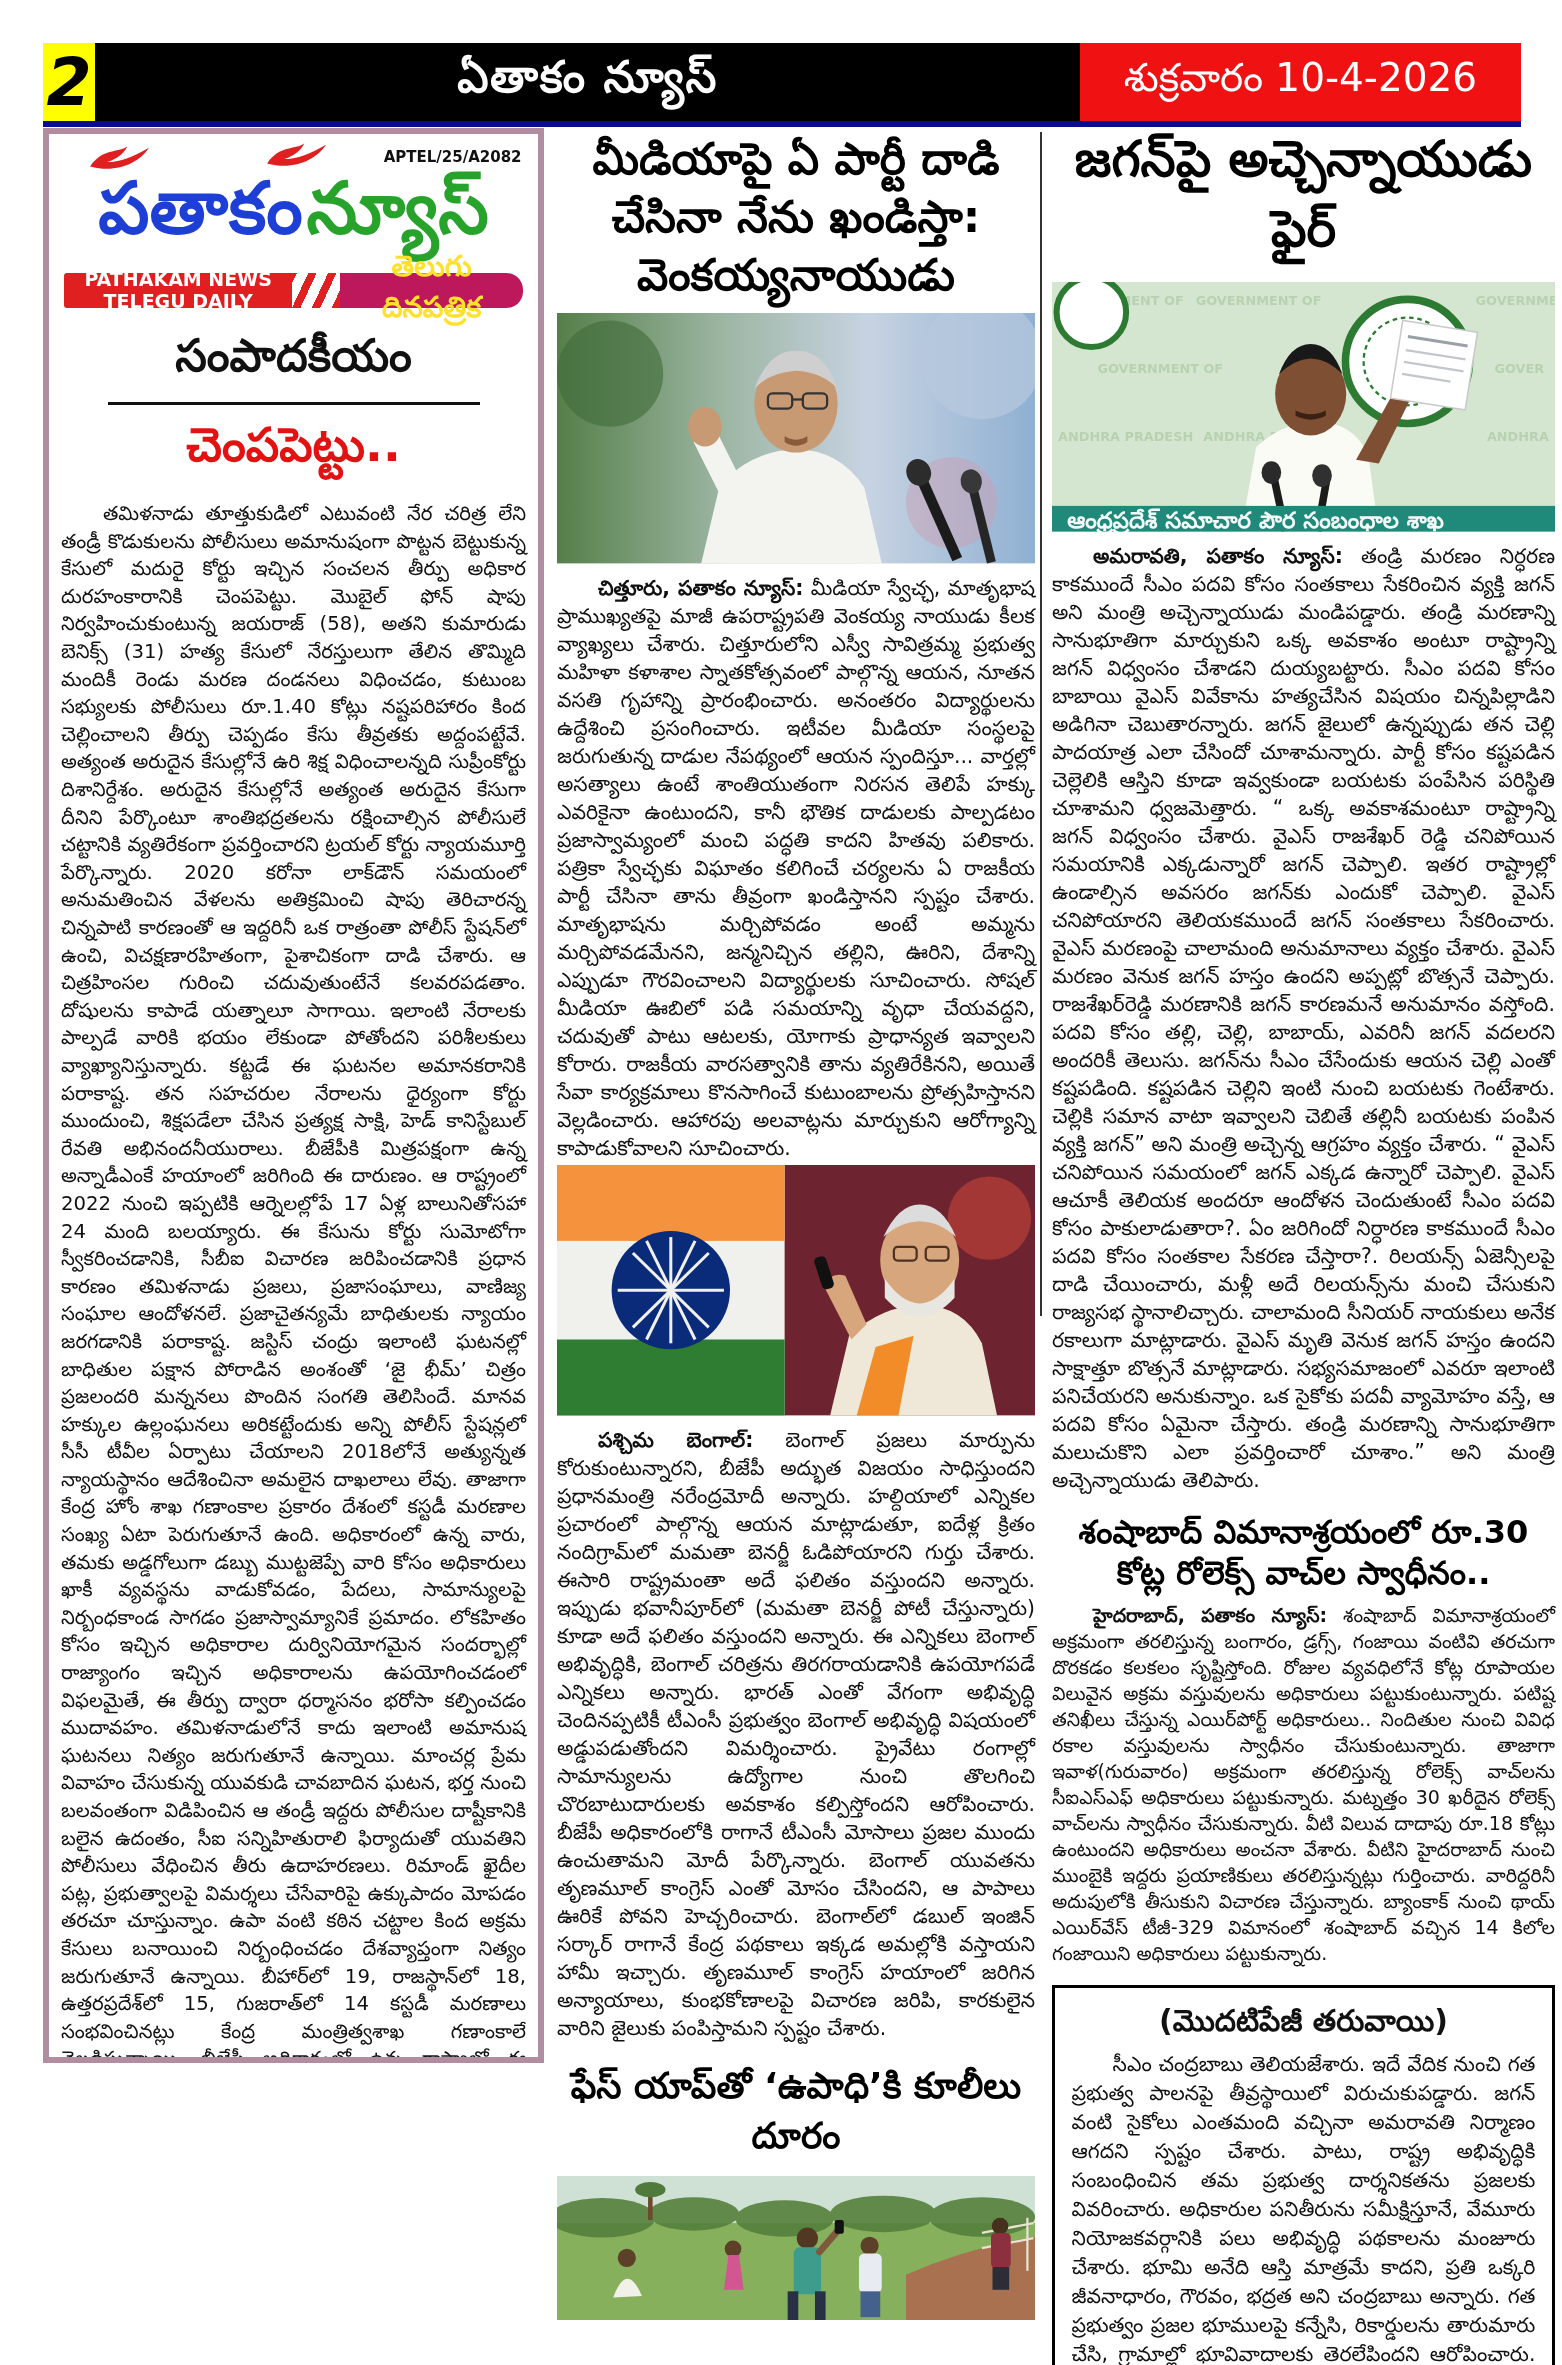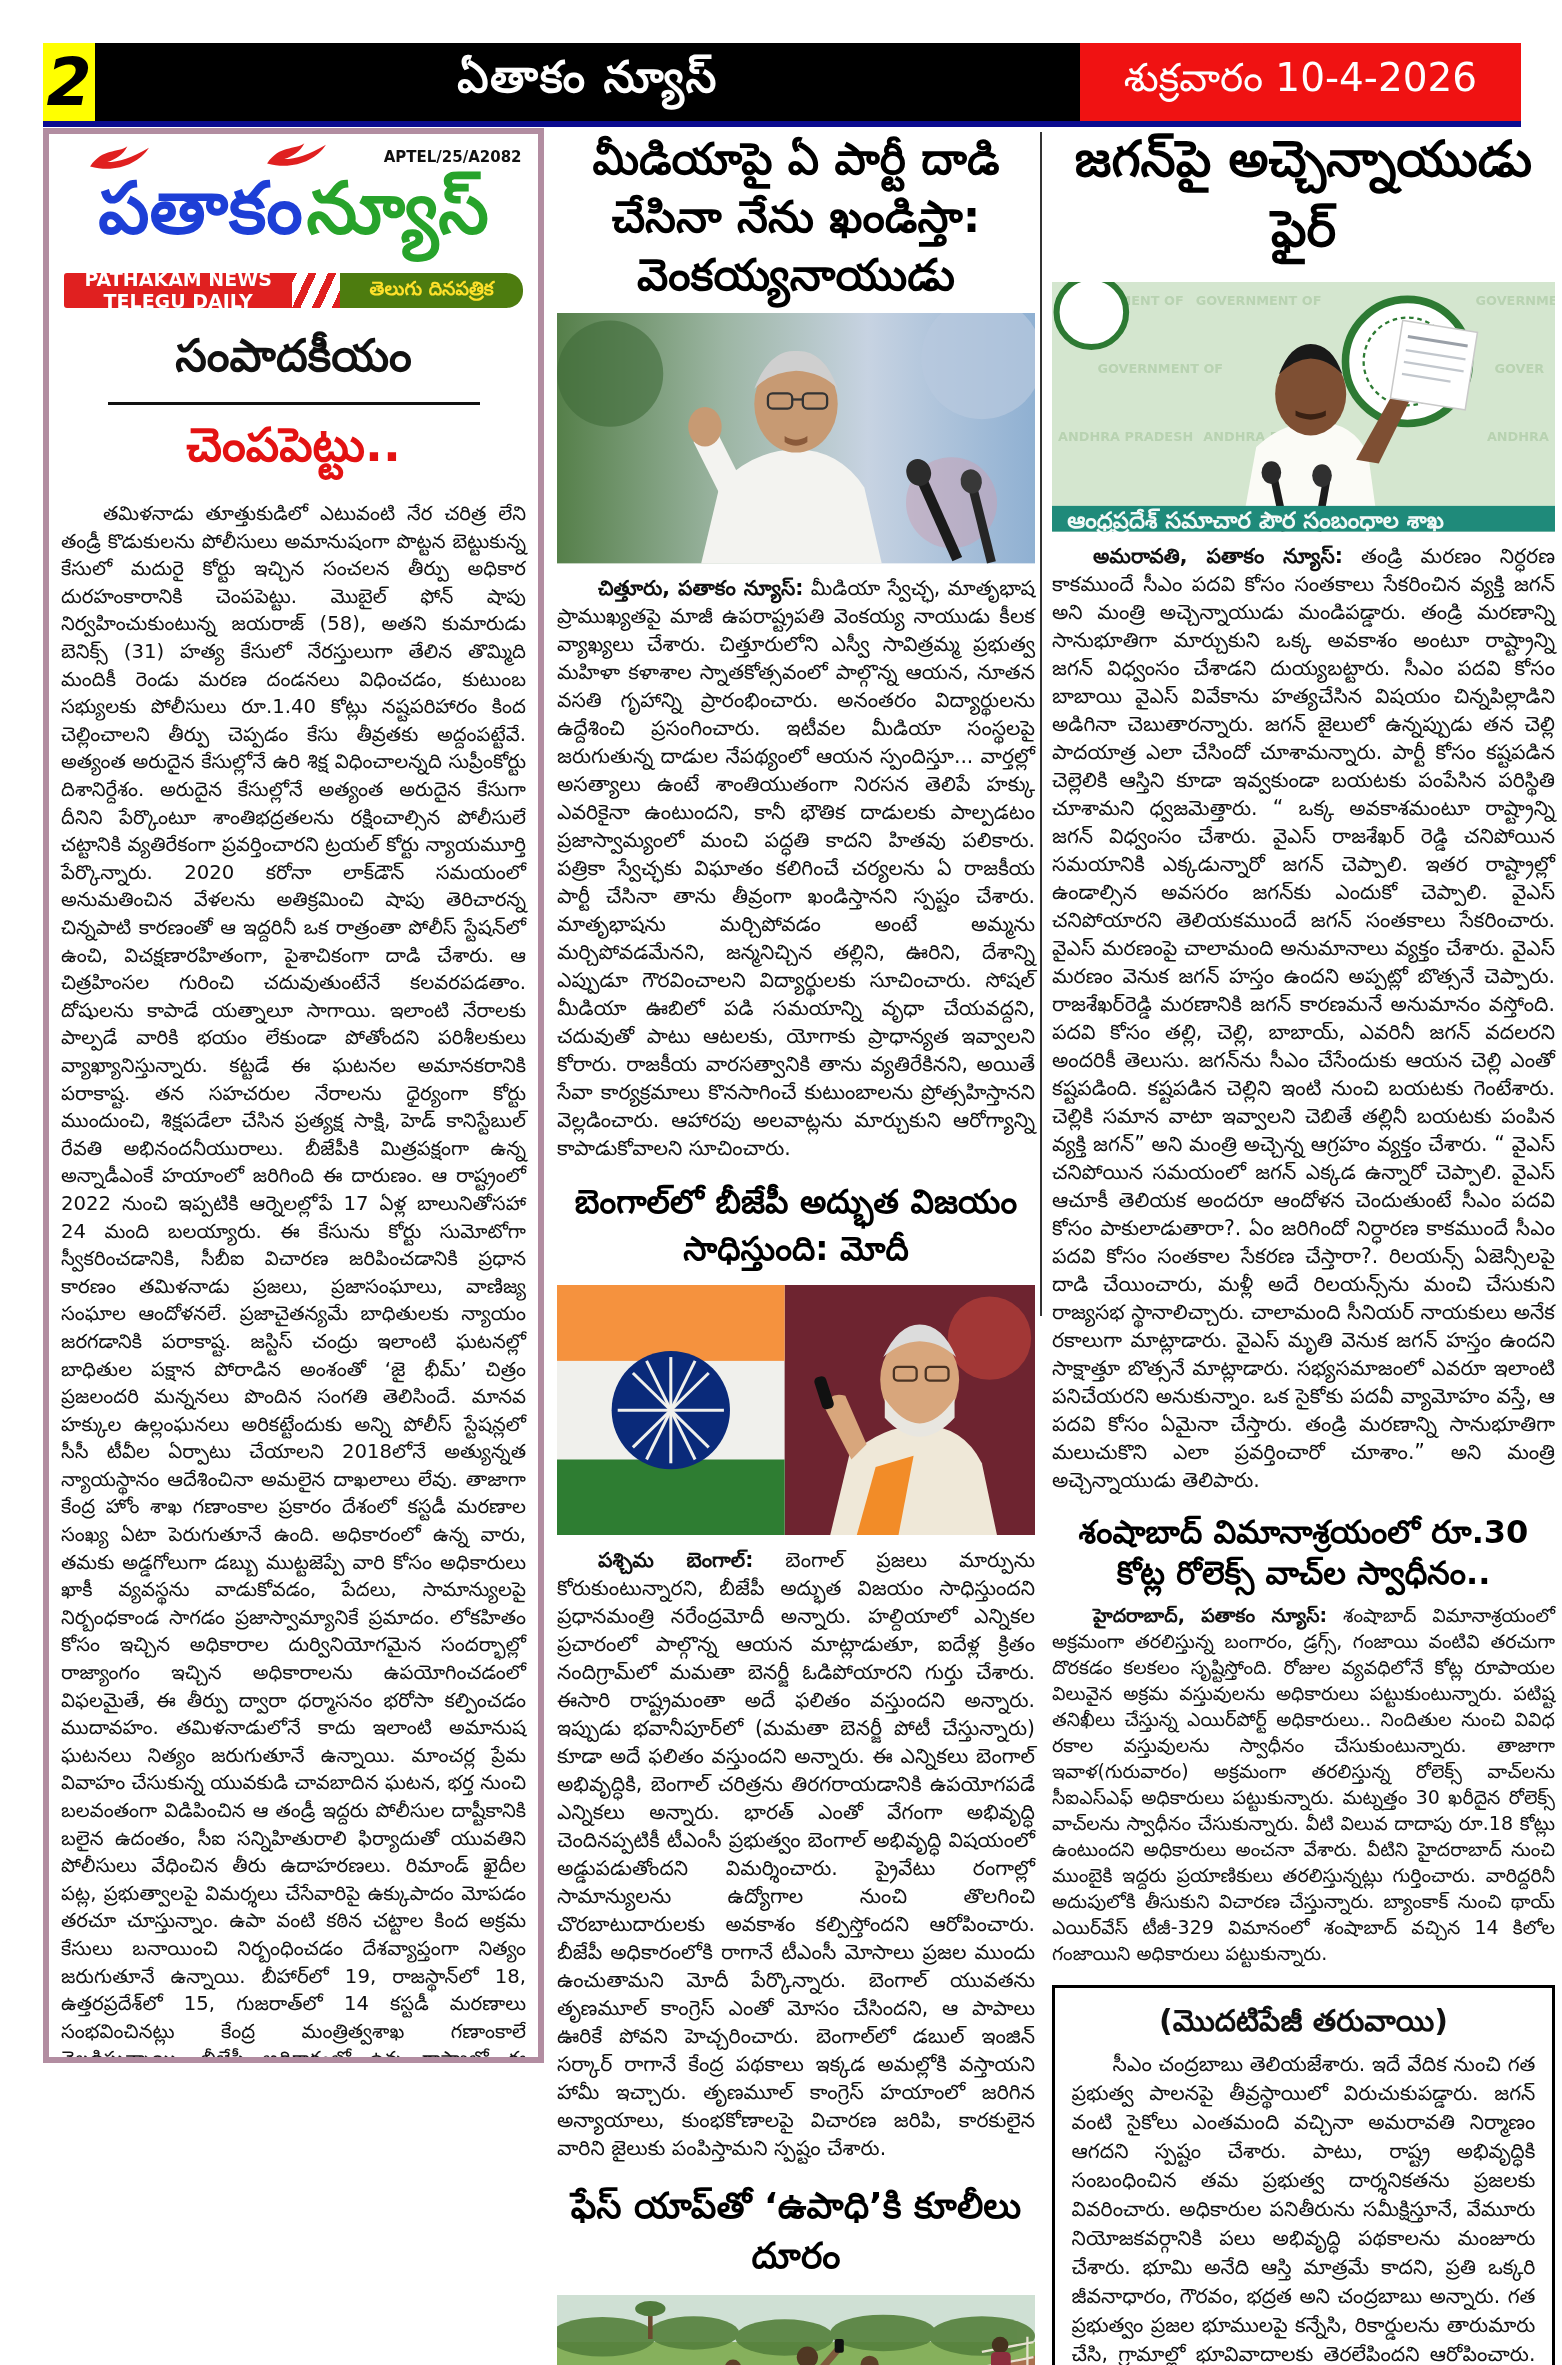--- a/index.html
+++ b/index.html
@@ -21,21 +21,21 @@
   .bird{position:absolute;width:65px;height:33px;}
   .bird1{left:26px;top:1.5px;}
   .bird2{left:203px;top:-1.5px;}
   .logo-line{white-space:nowrap;}
   .logo-blue{color:#1d3fd6;font-size:72px;font-weight:800;}
   .logo-green{color:#27a32b;font-size:72px;font-weight:800;}
   .ribbon{display:flex;height:35px;margin:4.5px 3px 0;}
   .ribbon-left{background:#e02020;color:#fff;font-weight:bold;font-size:19px;flex:1.25;
         display:flex;align-items:center;justify-content:center;border-radius:3px 0 0 3px;}
   .ribbon-stripes{width:48px;background:repeating-linear-gradient(-65deg,#e02020 0 7.6px,#ffffff 7.6px 18px);}
-  .ribbon-right{background:#4d7c0f;color:#ffe12b;font-weight:bold;font-size:19px;flex:1;
+  .ribbon-right{background:#be185d;color:#ffe12b;font-weight:bold;font-size:29px;flex:1;
         display:flex;align-items:center;justify-content:center;border-radius:0 16.6px 16.6px 0;}
   .ed-title{text-align:center;font-size:45px;font-weight:bold;margin:21px 0 9px;}
   .ed-rule{height:3px;background:#111;width:80%;margin:0 auto 12px;}
   .ed-head{text-align:center;color:#e31212;font-size:47px;font-weight:800;margin:3px 0 16.6px;}
   .ed-body{font-size:19.7px;line-height:27.6px;text-align:justify;text-indent:42px;margin:0;}
   
   .mid-col{position:absolute;left:557px;top:130px;width:478px;}
   .art-head{font-weight:800;text-align:center;color:#000;margin:0;}
   .h-media{font-size:44px;line-height:1.32;margin-bottom:9px;}
   .h-bengal{font-size:33px;margin:19.7px 0 9px;}
@@ -123,21 +123,20 @@
         <ellipse cx="499" cy="205" rx="16" ry="18" fill="#2c2c2c"></ellipse>
       </g>
       <g transform="rotate(-14 560 270)">
         <rect x="552" y="225" width="12" height="105" fill="#262626"></rect>
         <ellipse cx="558" cy="220" rx="14" ry="16" fill="#383838"></ellipse>
       </g>
     </svg>
 
     <p class="art-body"><b>చిత్తూరు, పతాకం న్యూస్:</b> <span>మీడియా స్వేచ్ఛ, మాతృభాష ప్రాముఖ్యతపై మాజీ ఉపరాష్ట్రపతి వెంకయ్య నాయుడు కీలక వ్యాఖ్యలు చేశారు. చిత్తూరులోని ఎస్వీ సావిత్రమ్మ ప్రభుత్వ మహిళా కళాశాల స్నాతకోత్సవంలో పాల్గొన్న ఆయన, నూతన వసతి గృహాన్ని ప్రారంభించారు. అనంతరం విద్యార్థులను ఉద్దేశించి ప్రసంగించారు. ఇటీవల మీడియా సంస్థలపై జరుగుతున్న దాడుల నేపథ్యంలో ఆయన స్పందిస్తూ... వార్తల్లో అసత్యాలు ఉంటే శాంతియుతంగా నిరసన తెలిపే హక్కు ఎవరికైనా ఉంటుందని, కానీ భౌతిక దాడులకు పాల్పడటం ప్రజాస్వామ్యంలో మంచి పద్ధతి కాదని హితవు పలికారు. పత్రికా స్వేచ్ఛకు విఘాతం కలిగించే చర్యలను ఏ రాజకీయ పార్టీ చేసినా తాను తీవ్రంగా ఖండిస్తానని స్పష్టం చేశారు. మాతృభాషను మర్చిపోవడం అంటే అమ్మను మర్చిపోవడమేనని, జన్మనిచ్చిన తల్లిని, ఊరిని, దేశాన్ని ఎప్పుడూ గౌరవించాలని విద్యార్థులకు సూచించారు. సోషల్ మీడియా ఊబిలో పడి సమయాన్ని వృధా చేయవద్దని, చదువుతో పాటు ఆటలకు, యోగాకు ప్రాధాన్యత ఇవ్వాలని కోరారు. రాజకీయ వారసత్వానికి తాను వ్యతిరేకినని, అయితే సేవా కార్యక్రమాలు కొనసాగించే కుటుంబాలను ప్రోత్సహిస్తానని వెల్లడించారు. ఆహారపు అలవాట్లను మార్చుకుని ఆరోగ్యాన్ని కాపాడుకోవాలని సూచించారు.</span></p>
 
-    <h2 class="art-head h-bengal">బెంగాల్‌లో బీజేపీ అద్భుత విజయం సాధిస్తుంది: మోదీ</h2>
 
     <svg class="photo" viewBox="0 0 630 330">
       <rect width="630" height="330" fill="#6e2430"></rect>
       <rect x="0" y="0" width="300" height="330" fill="#f0f0ec"></rect>
       <rect x="0" y="0" width="300" height="100" fill="#f5923e"></rect>
       <rect x="0" y="230" width="300" height="100" fill="#2e7d32"></rect>
       <circle cx="150" cy="165" r="78" fill="#0a2a7a"></circle>
       <g stroke="#f0f0ec" stroke-width="4">
         <line x1="150" y1="95" x2="150" y2="235"></line>
           <line x1="80" y1="165" x2="220" y2="165"></line>

